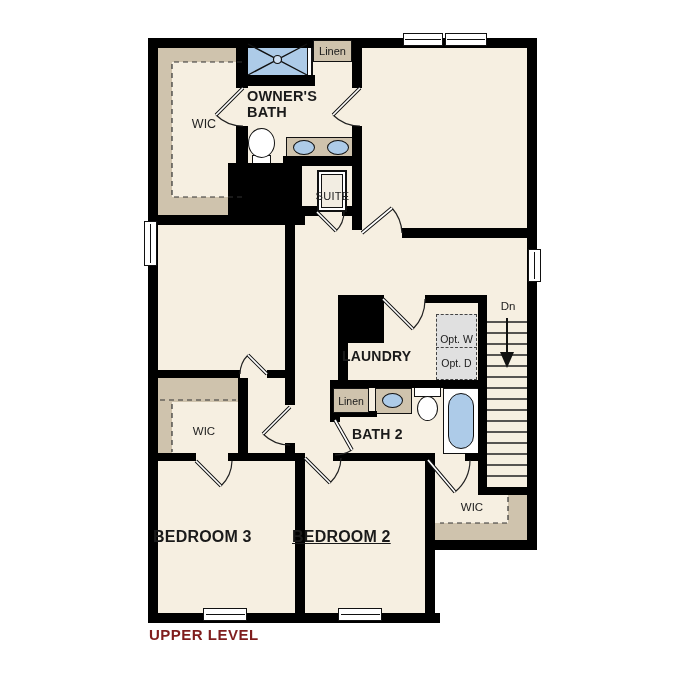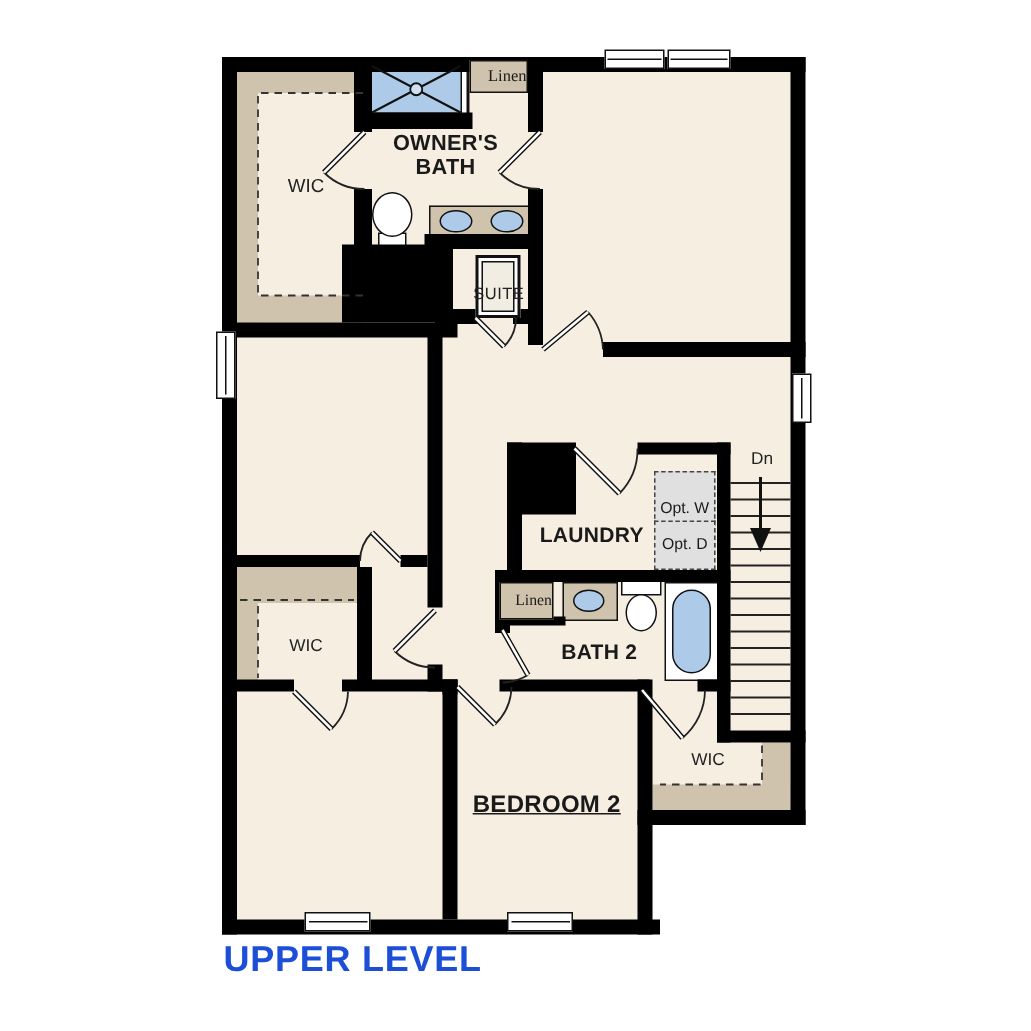--- a/index.html
+++ b/index.html
@@ -9,31 +9,31 @@
   html,body{margin:0;padding:0;background:var(--background);}
   #plan{position:relative;width:687px;height:687px;background:var(--background);
         font-family:"Liberation Sans",sans-serif;color:var(--text);overflow:hidden;}
   .abs{position:absolute;box-sizing:border-box;}
   .floor{background:var(--floor);}
   .wall{background:var(--wall);}
   .tan{background:var(--closet);}
   .white-fix{background:#fff;border:2px solid #111;}
   .blue-fix{background:var(--fixture-blue);border:1.5px solid #111;}
   .lbl{position:absolute;font-weight:bold;font-size:15px;line-height:1.12;
-       text-align:center;letter-spacing:.2px;color:var(--text);}
+       text-align:left;letter-spacing:.2px;color:var(--text);}
   .lbl-big{font-size:16px;}
   .lbl-sm{position:absolute;font-weight:normal;font-size:11.5px;line-height:1.12;
           text-align:center;color:#222;}
   .tan-box{background:var(--closet);border:1.5px solid #111;display:flex;
-           align-items:center;justify-content:flex-end;font-size:11px;font-weight:normal;font-family:Liberation Serif, serif;}
+           align-items:center;justify-content:center;font-size:11px;font-weight:normal;}
   .opt-box{background:var(--optional-gray);border:1.6px dashed #444;display:flex;
            align-items:center;justify-content:center;text-align:center;
            font-size:10.5px;line-height:1.15;}
   svg.linework{position:absolute;left:0;top:0;pointer-events:none;}
-  .title{position:absolute;font-weight:bold;font-size:24px;letter-spacing:.5px;color:#1d4ed8;}
+  .title{position:absolute;font-weight:bold;font-size:15px;letter-spacing:.5px;color:#7f1d1d;}
 </style>
 </head>
 <body>
 
 <div id="plan">
 
   <div class="abs floor" style="left:153px;top:43px;width:379px;height:575px;"></div>
   <div class="abs" style="left:435px;top:550px;width:105px;height:73px;background:var(--background);"></div>
 
   <div class="abs tan" style="left:158px;top:48px;width:84px;height:14px;"></div>
@@ -138,16 +138,17 @@
   </svg>
 
   <div class="lbl-sm" style="left:165px;top:117px;width:78px;font-size:12.5px;">WIC</div>
   <div class="lbl" style="left:247px;top:88px;width:100px;font-size:14.5px;">OWNER'S BATH</div>
   <div class="lbl-sm" style="left:311px;top:190px;width:43px;font-size:11px;letter-spacing:.3px;">SUITE</div>
   <div class="lbl" style="left:342px;top:349px;width:105px;font-size:14px;">LAUNDRY</div>
   <div class="lbl-sm" style="left:494px;top:300px;width:28px;">Dn</div>
   <div class="lbl" style="left:352px;top:427px;width:95px;font-size:14px;">BATH 2</div>
   <div class="lbl-sm" style="left:174px;top:425px;width:60px;">WIC</div>
   <div class="lbl-sm" style="left:442px;top:501px;width:60px;">WIC</div>
+  <div class="lbl lbl-big" style="left:153px;top:528px;width:145px;">BEDROOM 3</div>
   <div class="lbl lbl-big" style="left:292px;top:528px;width:145px;text-decoration:underline;">BEDROOM 2</div>
 
   <div class="title" style="left:149px;top:626px;">UPPER LEVEL</div>
 </div>
 
 </body></html>

